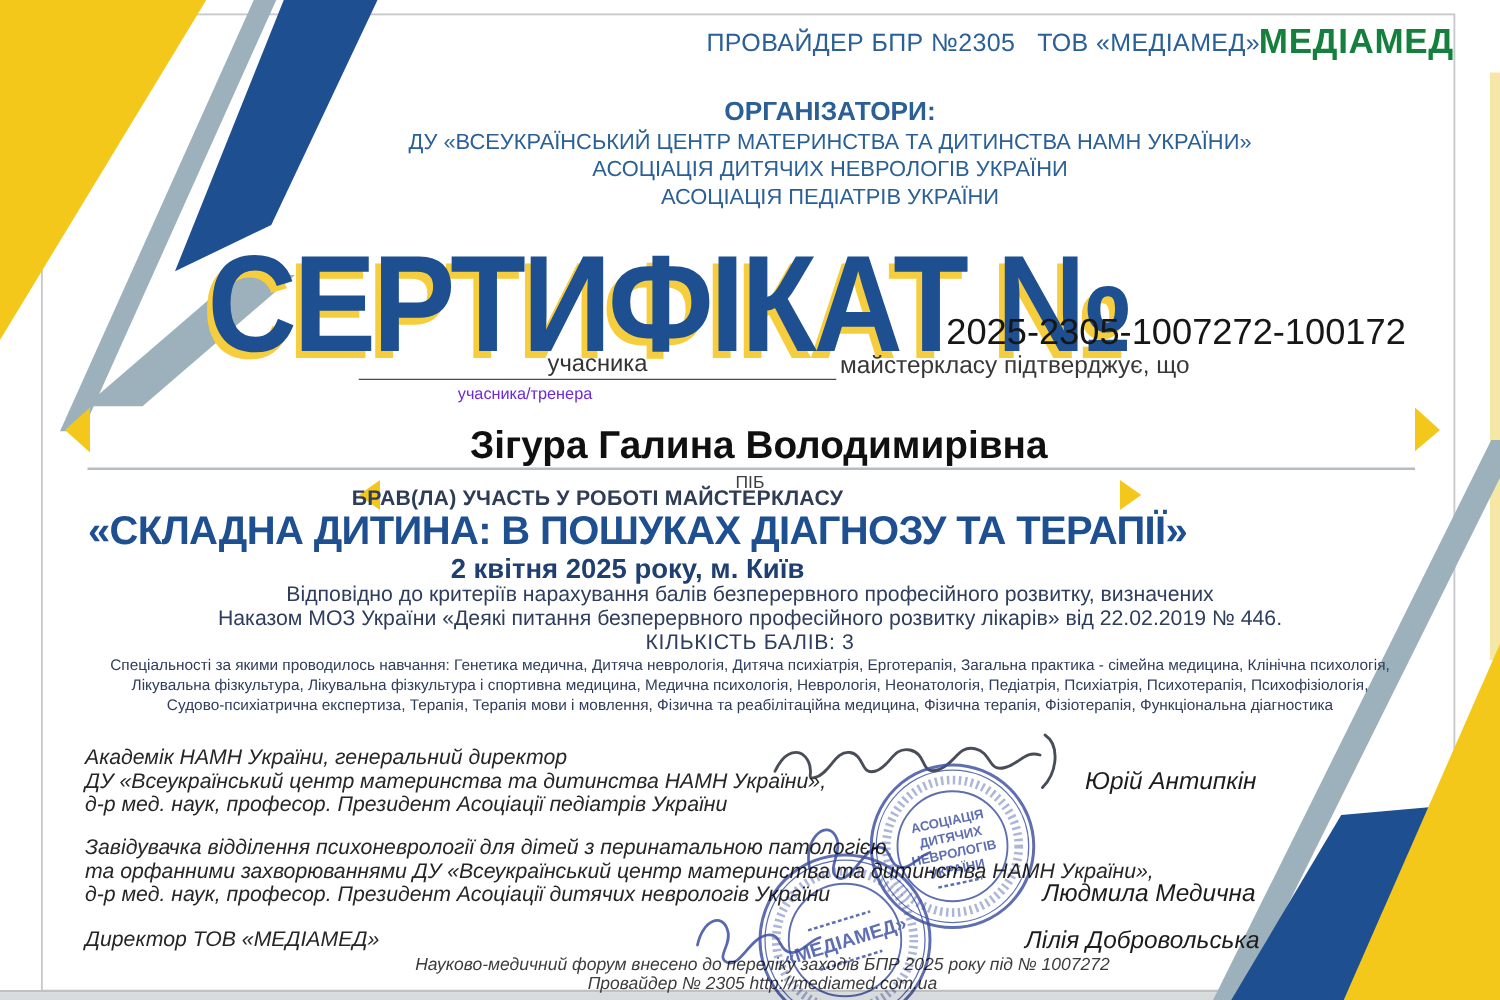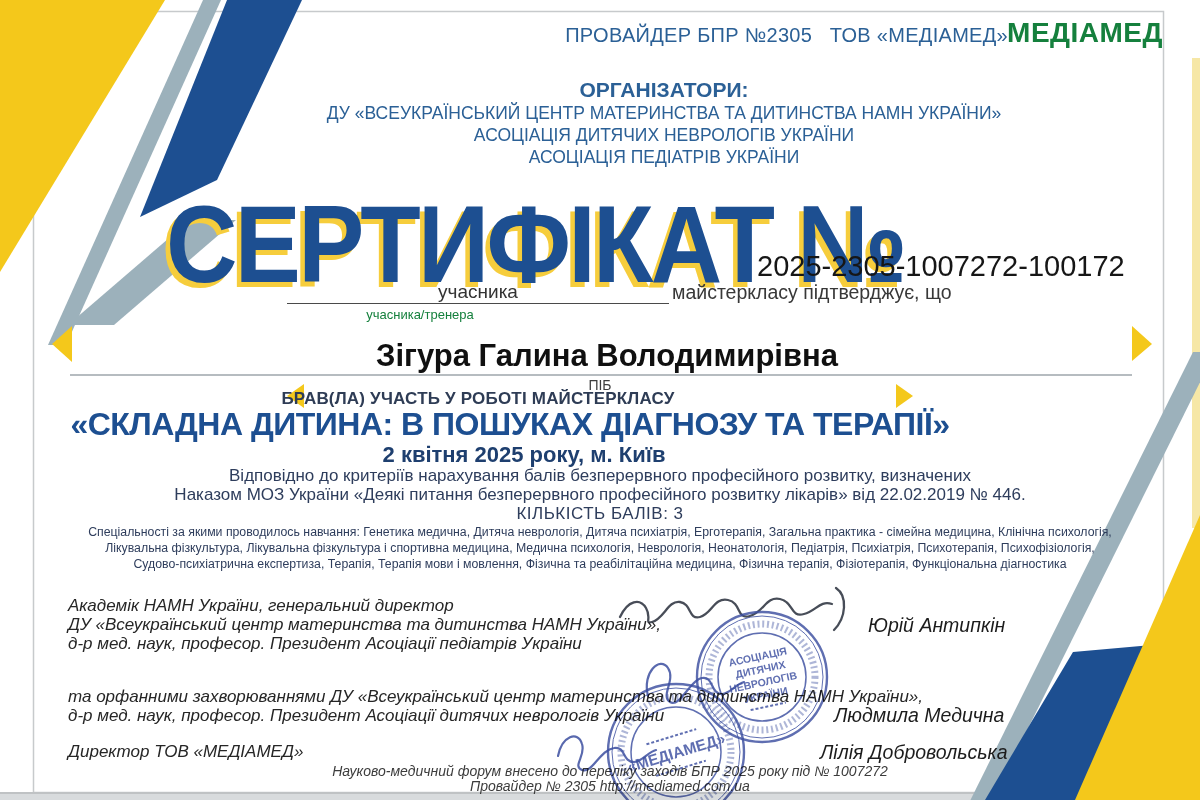--- a/index.html
+++ b/index.html
@@ -55,44 +55,45 @@
   <div class="t blue ctr" style="left:264px;top:78px;width:800px;font-size:21px;font-weight:600;">ОРГАНІЗАТОРИ:</div>
   <div class="t blue ctr" style="left:164px;top:103px;width:1000px;font-size:17.5px;">ДУ «ВСЕУКРАЇНСЬКИЙ ЦЕНТР МАТЕРИНСТВА ТА ДИТИНСТВА НАМН УКРАЇНИ»</div>
   <div class="t blue ctr" style="left:164px;top:125px;width:1000px;font-size:17.5px;">АСОЦІАЦІЯ ДИТЯЧИХ НЕВРОЛОГІВ УКРАЇНИ</div>
   <div class="t blue ctr" style="left:164px;top:147px;width:1000px;font-size:17.5px;">АСОЦІАЦІЯ ПЕДІАТРІВ УКРАЇНИ</div>
 
   <div class="t big-title" style="left:166px;top:189px;">СЕРТИФІКАТ №</div>
   <div class="t" style="left:757px;top:250px;font-size:29px;color:#161616;">2025-2305-1007272-100172</div>
 
   <div class="t ctr" style="left:287px;top:281px;width:382px;font-size:19px;color:#333;">учасника</div>
   <div class="t" style="left:287px;top:303px;width:382px;border-top:1.5px solid #4a4a4a;"></div>
-  <div class="t ctr" style="left:270px;top:307px;width:300px;font-size:13px;color:#15803d;">учасника/тренера</div>
+  <div class="t ctr" style="left:270px;top:307px;width:300px;font-size:13px;color:#6d28d9;">учасника/тренера</div>
   <div class="t" style="left:672px;top:281px;font-size:19.5px;color:#383838;">майстеркласу підтверджує, що</div>
 
   <div class="t ctr" style="left:7px;top:338px;width:1200px;font-size:31px;font-weight:bold;color:#101010;">Зігура Галина Володимирівна</div>
   <div class="t" style="left:70px;top:374px;width:1062px;border-top:2px solid #b6bcc0;"></div>
   <div class="t ctr" style="left:0;top:377px;width:1200px;font-size:14px;color:#3d3d3d;">ПІБ</div>
 
   <div class="t ctr" style="left:0;top:389px;width:956px;font-size:17px;font-weight:600;color:#2e3c55;letter-spacing:.2px;">БРАВ(ЛА) УЧАСТЬ У РОБОТІ МАЙСТЕРКЛАСУ</div>
   <div class="t ctr navy" style="left:0;top:406px;width:1020px;font-size:32px;font-weight:bold;letter-spacing:-.5px;">«СКЛАДНА ДИТИНА: В ПОШУКАХ ДІАГНОЗУ ТА ТЕРАПІЇ»</div>
-  <div class="t ctr" style="left:0;top:442px;width:1004px;font-size:22px;font-weight:bold;color:#1e3f6f;padding-left:22px;">2 квітня 2025 року, м. Київ</div>
+  <div class="t ctr" style="left:0;top:442px;width:1004px;font-size:22px;font-weight:bold;color:#1e3f6f;">2 квітня 2025 року, м. Київ</div>
 
   <div class="t ctr dark" style="left:0;top:466px;width:1200px;font-size:17px;">Відповідно до критеріїв нарахування балів безперервного професійного розвитку, визначених</div>
   <div class="t ctr dark" style="left:0;top:485px;width:1200px;font-size:17px;">Наказом МОЗ України «Деякі питання безперервного професійного розвитку лікарів» від 22.02.2019 № 446.</div>
   <div class="t ctr dark" style="left:0;top:504px;width:1200px;font-size:17px;letter-spacing:.5px;">КІЛЬКІСТЬ БАЛІВ: 3</div>
 
   <div class="t ctr dark" style="left:0;top:525px;width:1200px;font-size:12.3px;">Спеціальності за якими проводилось навчання: Генетика медична, Дитяча неврологія, Дитяча психіатрія, Ерготерапія, Загальна практика - сімейна медицина, Клінічна психологія,</div>
   <div class="t ctr dark" style="left:0;top:541px;width:1200px;font-size:12.3px;">Лікувальна фізкультура, Лікувальна фізкультура і спортивна медицина, Медична психологія, Неврологія, Неонатологія, Педіатрія, Психіатрія, Психотерапія, Психофізіологія,</div>
   <div class="t ctr dark" style="left:0;top:557px;width:1200px;font-size:12.3px;">Судово-психіатрична експертиза, Терапія, Терапія мови і мовлення, Фізична та реабілітаційна медицина, Фізична терапія, Фізіотерапія, Функціональна діагностика</div>
 
   <div class="t it ink" style="left:68px;top:596px;font-size:17px;">Академік НАМН України, генеральний директор</div>
   <div class="t it ink" style="left:68px;top:615px;font-size:17px;">ДУ «Всеукраїнський центр материнства та дитинства НАМН України»,</div>
   <div class="t it ink" style="left:68px;top:634px;font-size:17px;">д-р мед. наук, професор. Президент Асоціації педіатрів України</div>
   <div class="t it" style="left:868px;top:614px;font-size:19.5px;color:#1c1c1c;">Юрій Антипкін</div>
 
+  <div class="t it ink" style="left:68px;top:668px;font-size:17px;">Завідувачка відділення психоневрології для дітей з перинатальною патологією</div>
   <div class="t it ink" style="left:68px;top:687px;font-size:17px;">та орфанними захворюваннями ДУ «Всеукраїнський центр материнства та дитинства НАМН України»,</div>
   <div class="t it ink" style="left:68px;top:706px;font-size:17px;">д-р мед. наук, професор. Президент Асоціації дитячих неврологів України</div>
   <div class="t it" style="left:834px;top:704px;font-size:19.5px;color:#1c1c1c;">Людмила Медична</div>
 
   <div class="t it ink" style="left:68px;top:742px;font-size:17px;">Директор ТОВ «МЕДІАМЕД»</div>
   <div class="t it" style="left:820px;top:741px;font-size:19.5px;color:#1c1c1c;">Лілія Добровольська</div>
 
   <div class="t ctr it" style="left:0;top:763px;width:1220px;font-size:14px;color:#3c3c3c;">Науково-медичний форум внесено до переліку заходів БПР 2025 року під № 1007272</div>
   <div class="t ctr it" style="left:0;top:778px;width:1220px;font-size:14px;color:#3c3c3c;">Провайдер № 2305 http://mediamed.com.ua</div>
 

